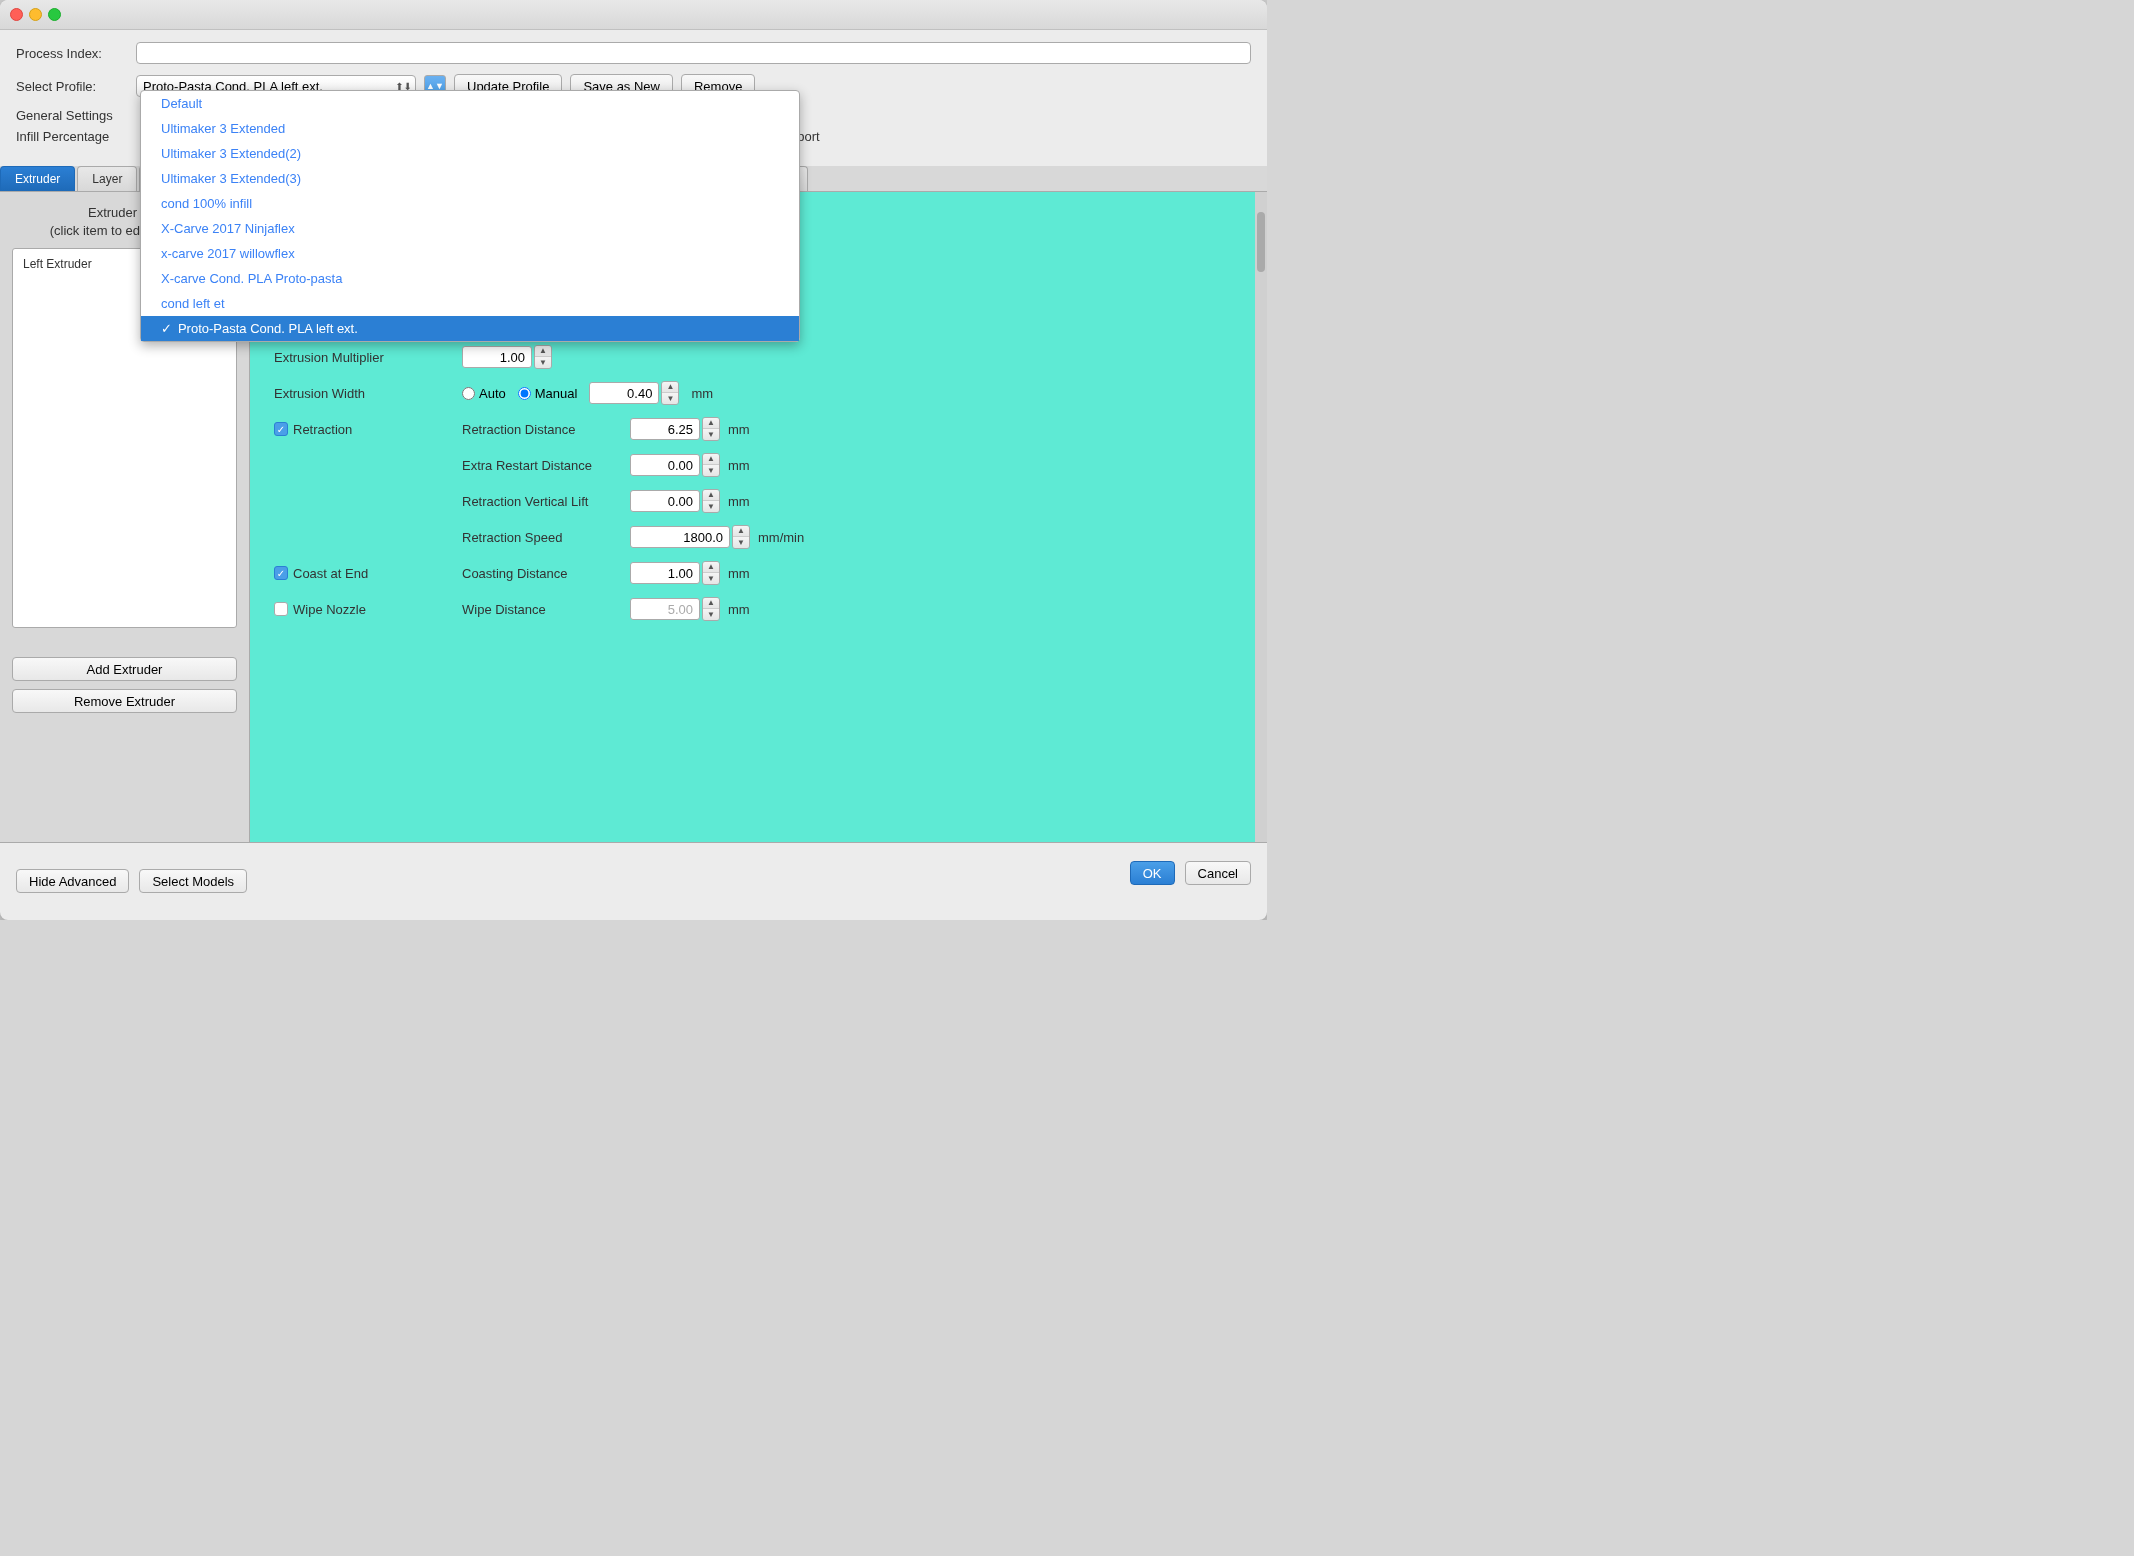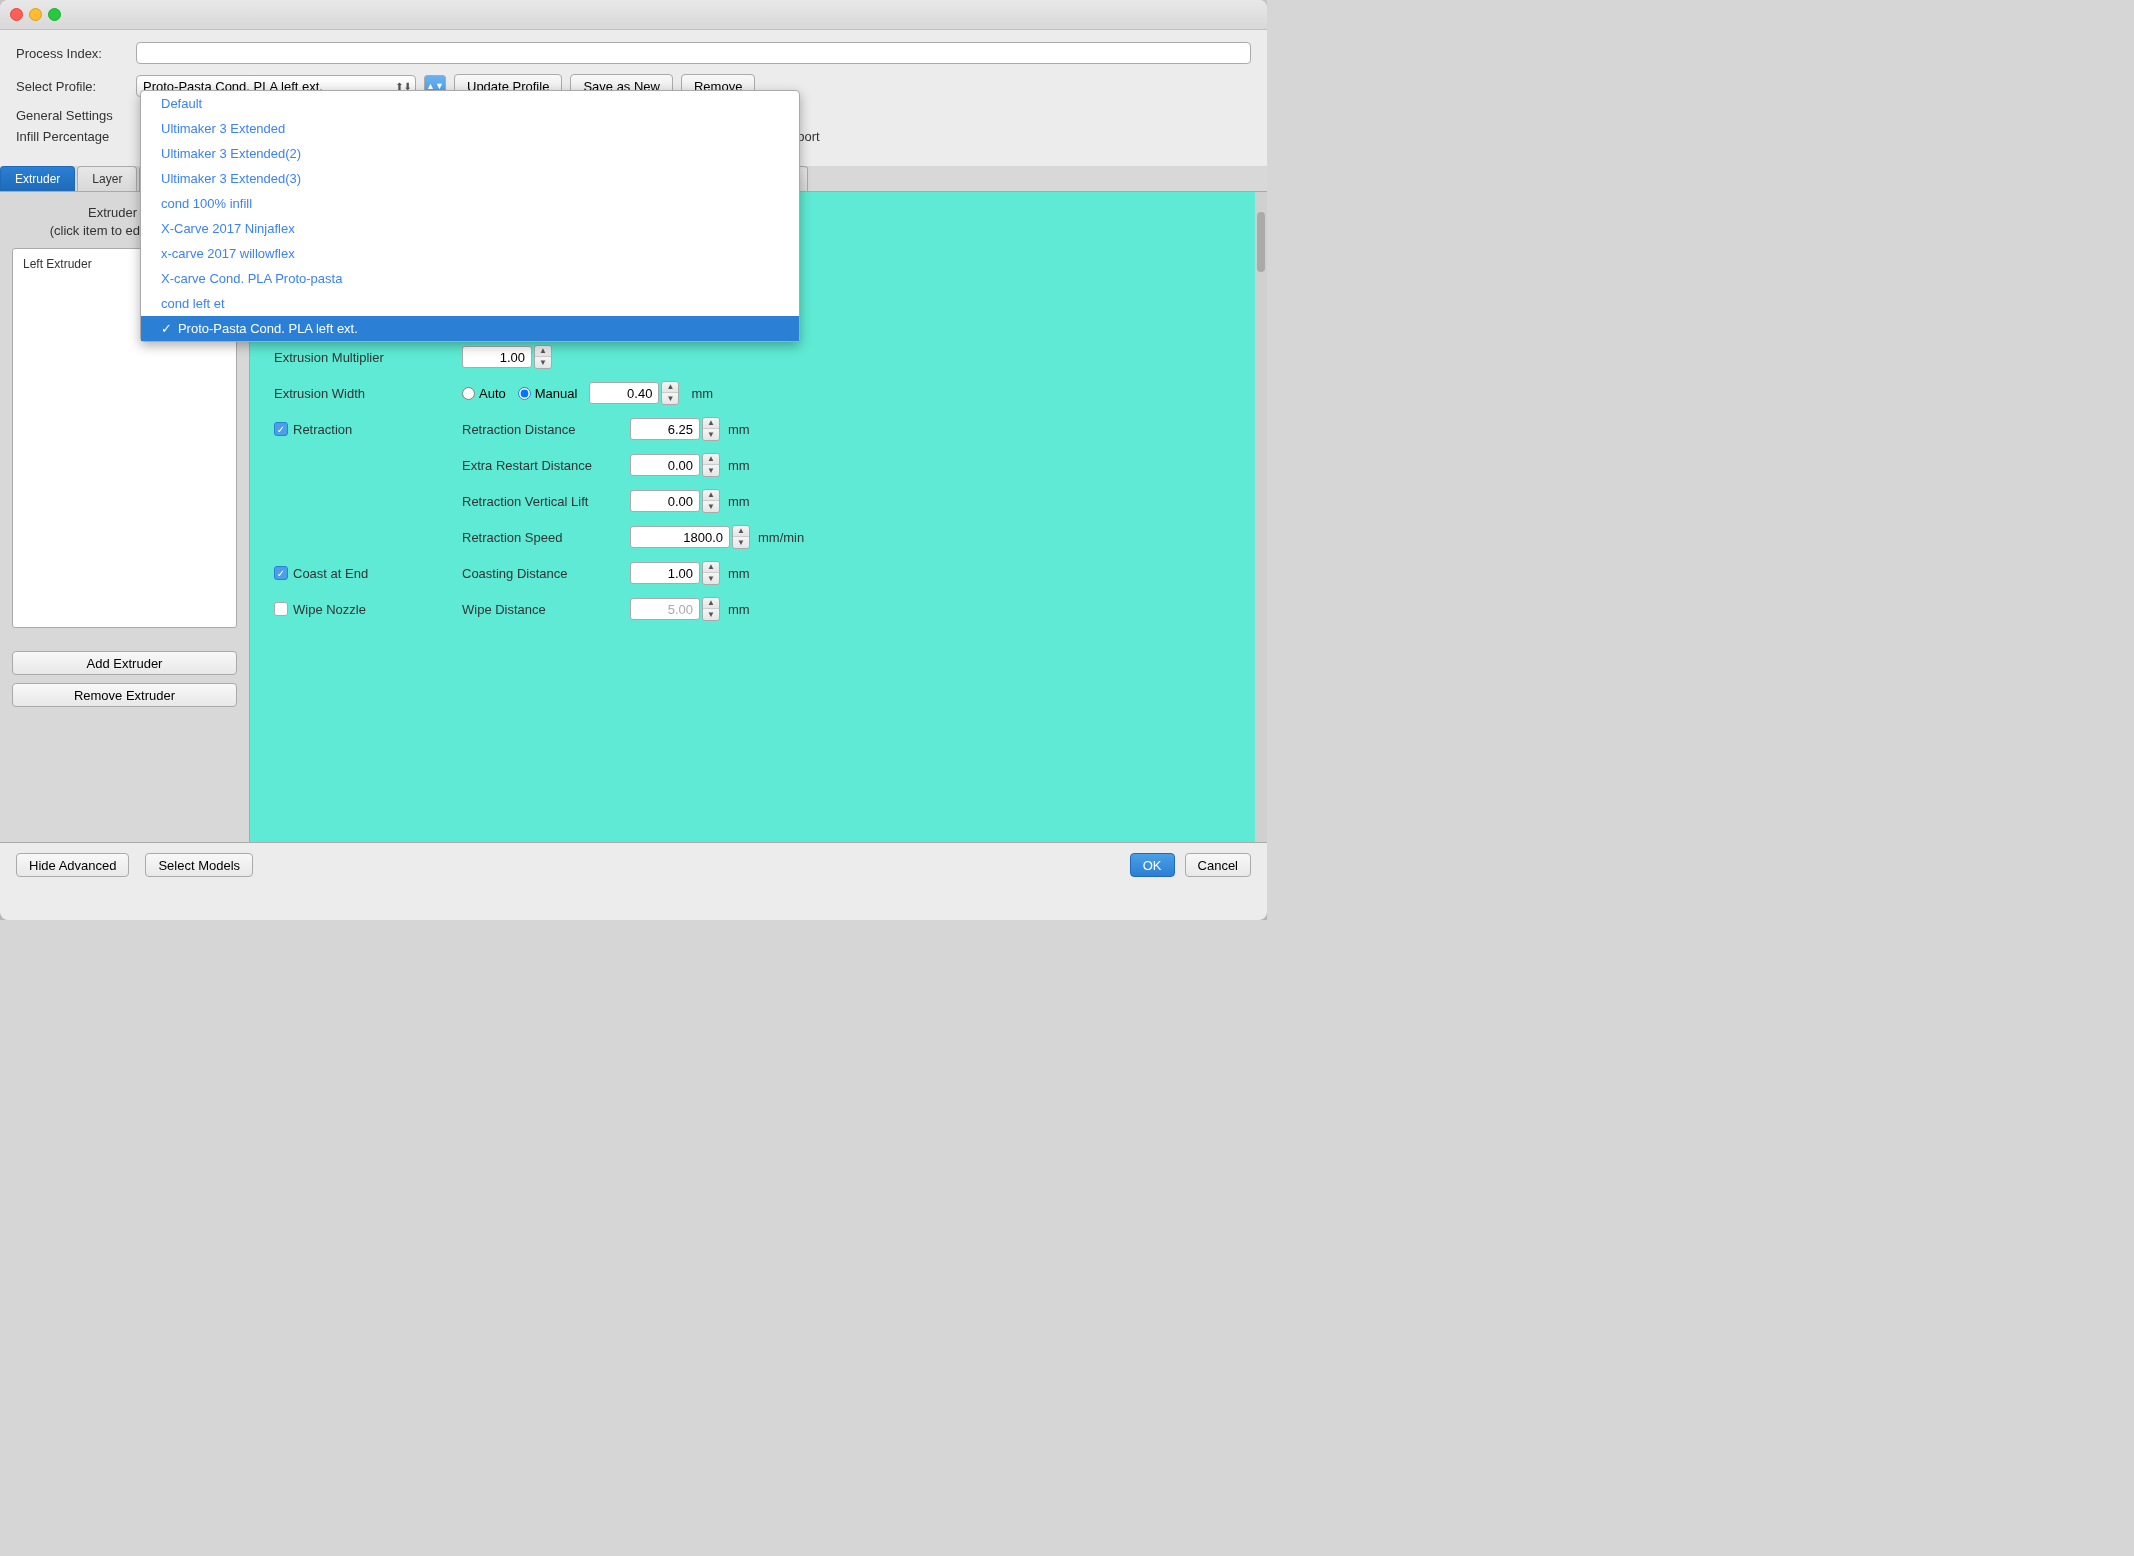--- a/index.html
+++ b/index.html
@@ -414,21 +414,22 @@
       display: flex;
       align-items: center;
       justify-content: space-between;
       padding: 10px 16px;
       background: #ececec;
       border-top: 1px solid #aaa;
     }
 
     .bottom-left {
       display: flex;
-      gap: 16px;
+      gap: 10px;
+      margin-top: 16px;
     }
 
     .bottom-right {
       display: flex;
       gap: 10px;
     }
   </style>
 </head>
 <body>
 
@@ -499,21 +500,21 @@
   <div class="main-area">
 
     <div class="left-panel">
       <div class="extruder-list-title">
         <div>Extruder List</div>
         <div>(click item to edit settings)</div>
       </div>
       <div class="extruder-list-box">
         <div class="extruder-item">Left Extruder</div>
       </div>
-      <button class="btn" style="width:100%;margin-top:15px;">Add Extruder</button>
+      <button class="btn" style="width:100%;margin-top:21px;">Add Extruder</button>
       <button class="btn" style="width:100%;">Remove Extruder</button>
     </div>
 
     <div class="right-panel" style="position:relative;">
 
       <div class="section-title">Left Extruder Toolhead</div>
       <div class="section-subtitle">Overview</div>
 
       <div class="form-group">
         <span class="form-label">Extruder Toolhead Index</span>

